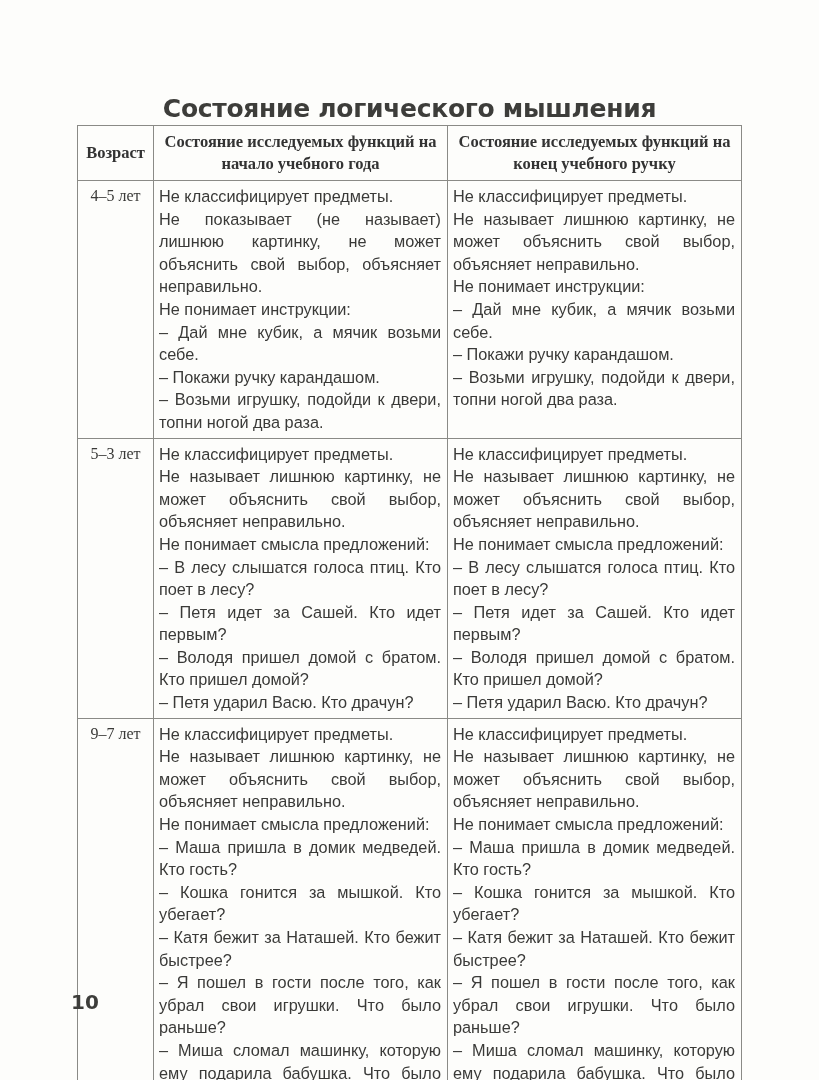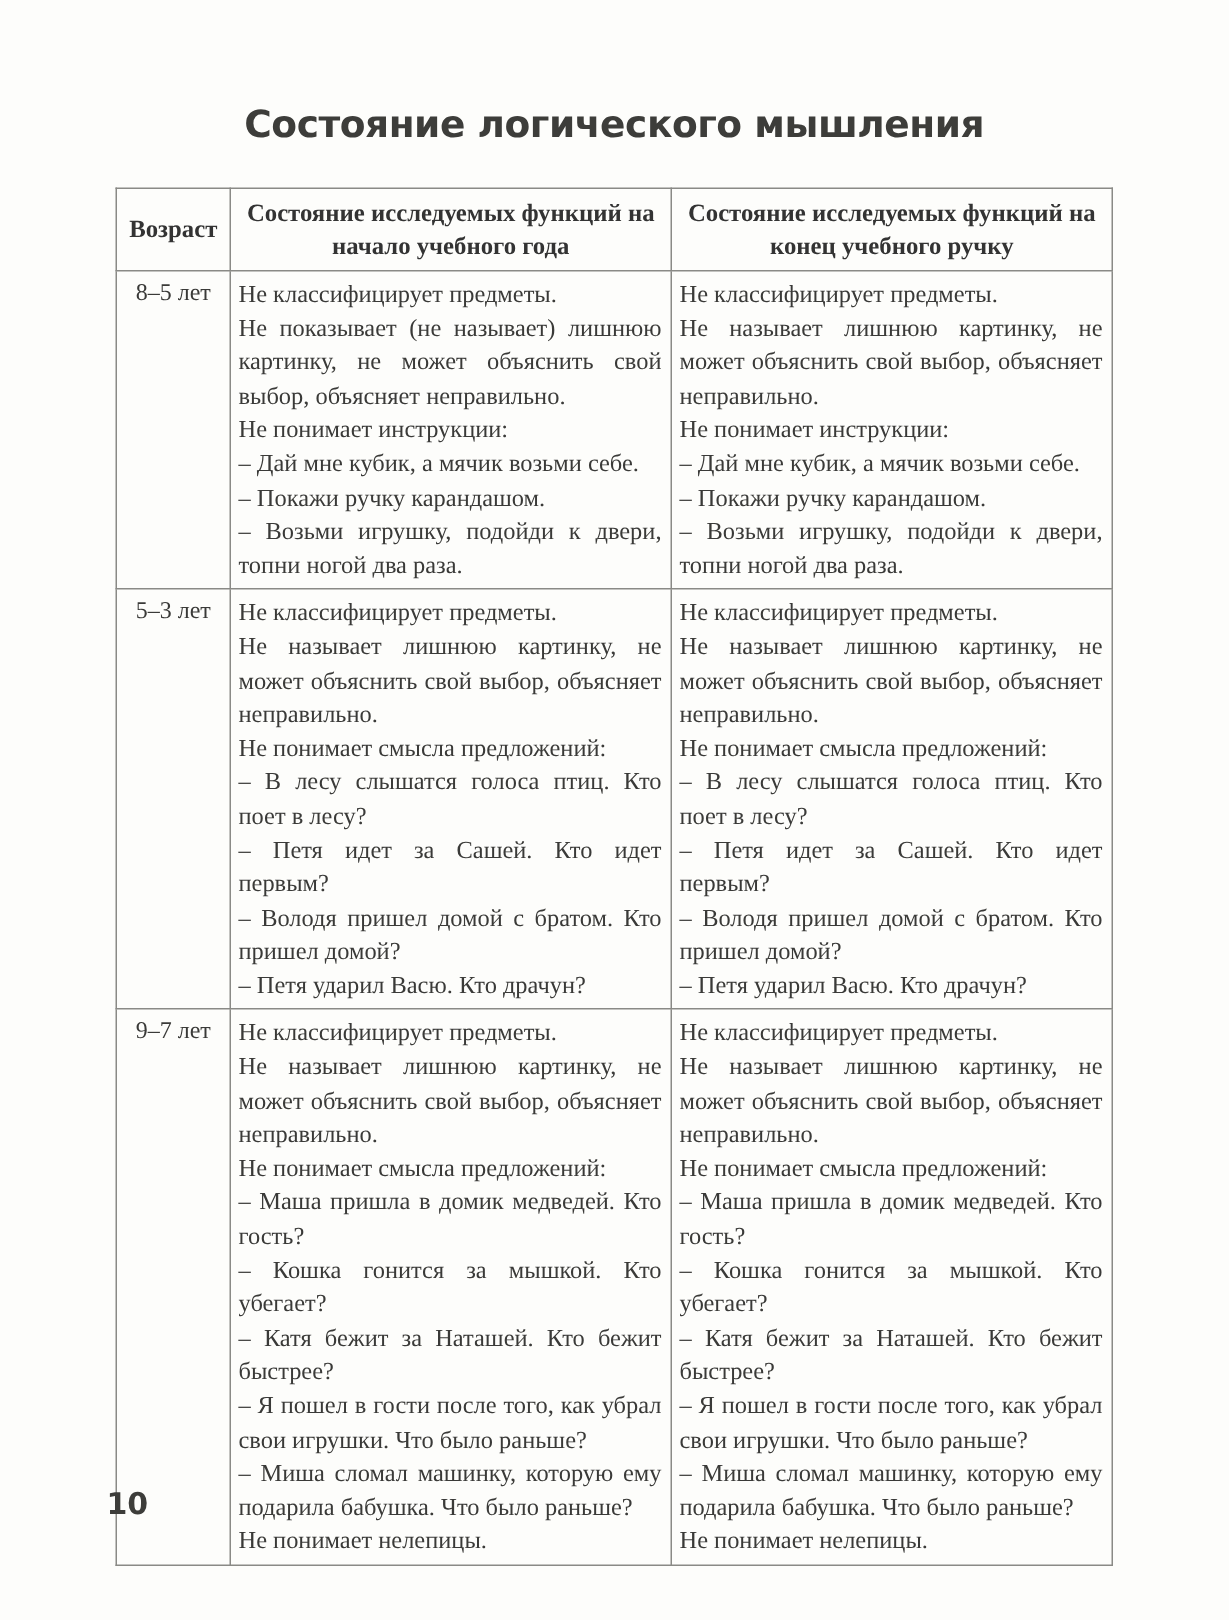--- a/index.html
+++ b/index.html
@@ -1,42 +1,42 @@
 <!DOCTYPE html>
 <html><head>
 <meta charset="utf-8">
 <style>
   html, body { margin:0; padding:0; }
   body {
     width:819px; height:1080px; background:#fdfdfb; position:relative; overflow:hidden;
     color:#3a3a38;
   }
   .title {
-    position:absolute; left:0; top:68px; width:819px; text-align:center;
+    position:absolute; left:0; top:94px; width:819px; text-align:center;
     font-family:"DejaVu Sans", sans-serif; font-weight:bold; font-size:25px;
     color:#3d3d3a; letter-spacing:-0.3px;
   }
   table {
     position:absolute; left:77px; top:125px; width:664px;
     border-collapse:collapse; table-layout:fixed;
     font-family:"DejaVu Serif", serif; font-size:14px; line-height:22.6px;
   }
   td, th {
     border:1.5px solid #8a8a86; vertical-align:top;
   }
   th {
     font-weight:bold; font-family:"Liberation Serif", serif; font-size:16.5px;
     line-height:22px; color:#333; vertical-align:middle; text-align:center;
     height:50px; padding:2px 4px;
   }
   col.c1 { width:76px; }
   col.c2 { width:294px; }
   col.c3 { width:294px; }
   td.age { text-align:center; padding:4px 2px 0 2px; font-family:"Liberation Serif", serif; font-size:16px; }
-  td.desc { padding:4px 6px 4px 5px; text-align:justify; font-family:Liberation Serif, serif; font-size:16.3px; }
+  td.desc { padding:4px 6px 4px 5px; text-align:justify; font-family:Liberation Sans, sans-serif; font-size:16.3px; }
   .line { display:block; }
   .page-num {
     position:absolute; left:71px; top:990px;
     font-family:"DejaVu Sans", sans-serif; font-weight:bold; font-size:20px; color:#3d3d3a;
   }
 </style>
 </head>
 <body>
 
 <div class="title">Состояние логического мышления</div>
@@ -49,21 +49,21 @@
     </colgroup>
   <thead>
     <tr>
       <th>Возраст</th>
       <th>Состояние исследуемых функций на начало учебного года</th>
       <th>Состояние исследуемых функций на конец учебного ручку</th>
     </tr>
   </thead>
   <tbody>
     <tr style="height:193px;">
-      <td class="age">8–5 лет</td>
+      <td class="age">4–5 лет</td>
       <td class="desc">
         <span class="line">Не классифицирует предметы.</span>
         <span class="line">Не показывает (не называет) лишнюю картинку, не может объяснить свой выбор, объясняет неправильно.</span>
         <span class="line">Не понимает инструкции:</span>
         <span class="line">– Дай мне кубик, а мячик возьми себе.</span>
         <span class="line">– Покажи ручку карандашом.</span>
         <span class="line">– Возьми игрушку, подойди к двери, топни ногой два раза.</span>
       </td>
       <td class="desc">
         <span class="line">Не классифицирует предметы.</span>

